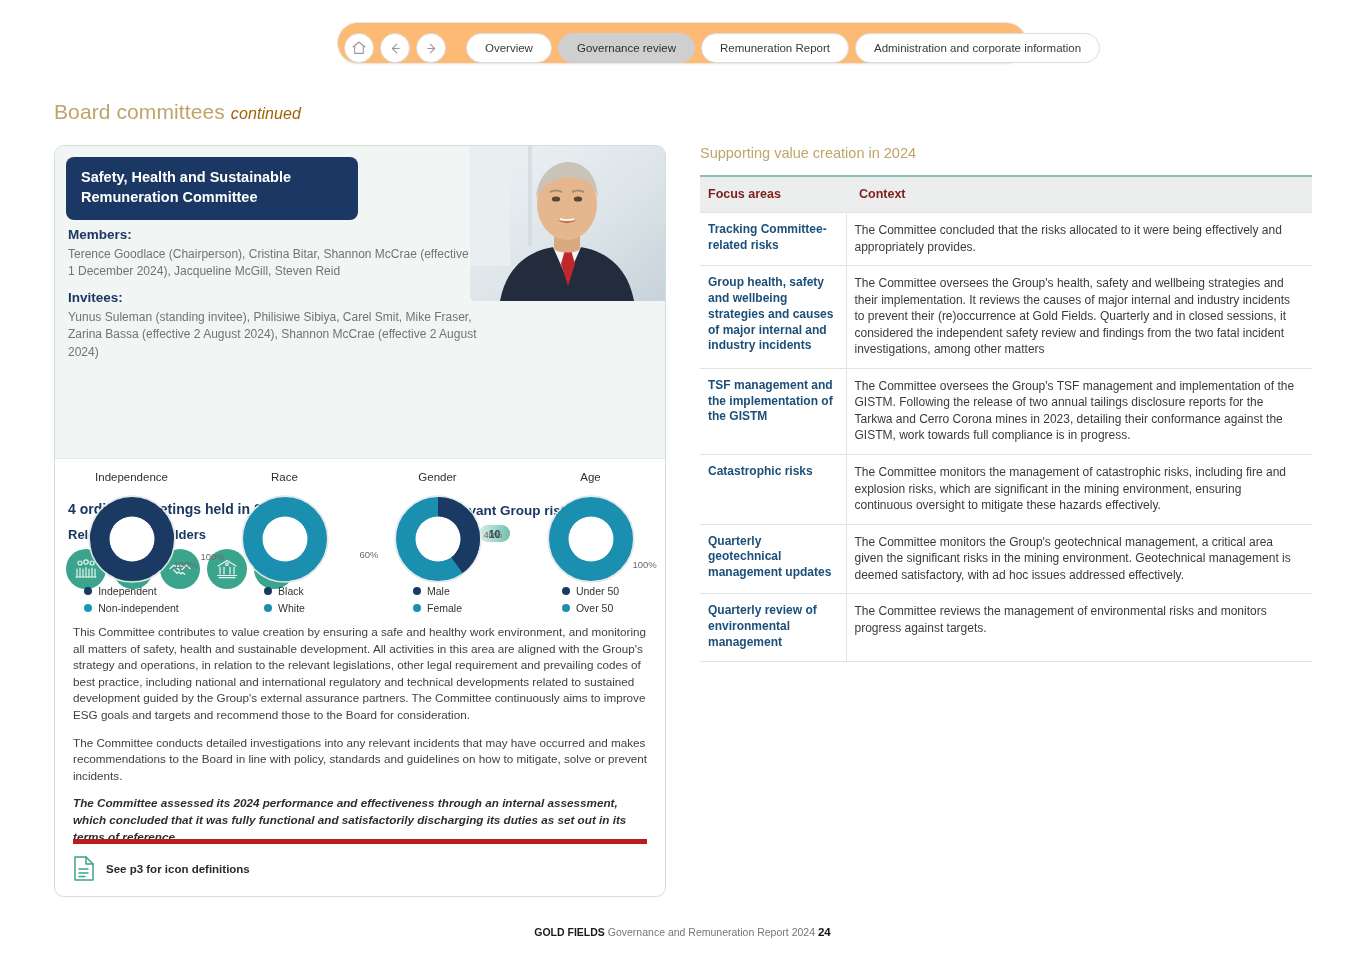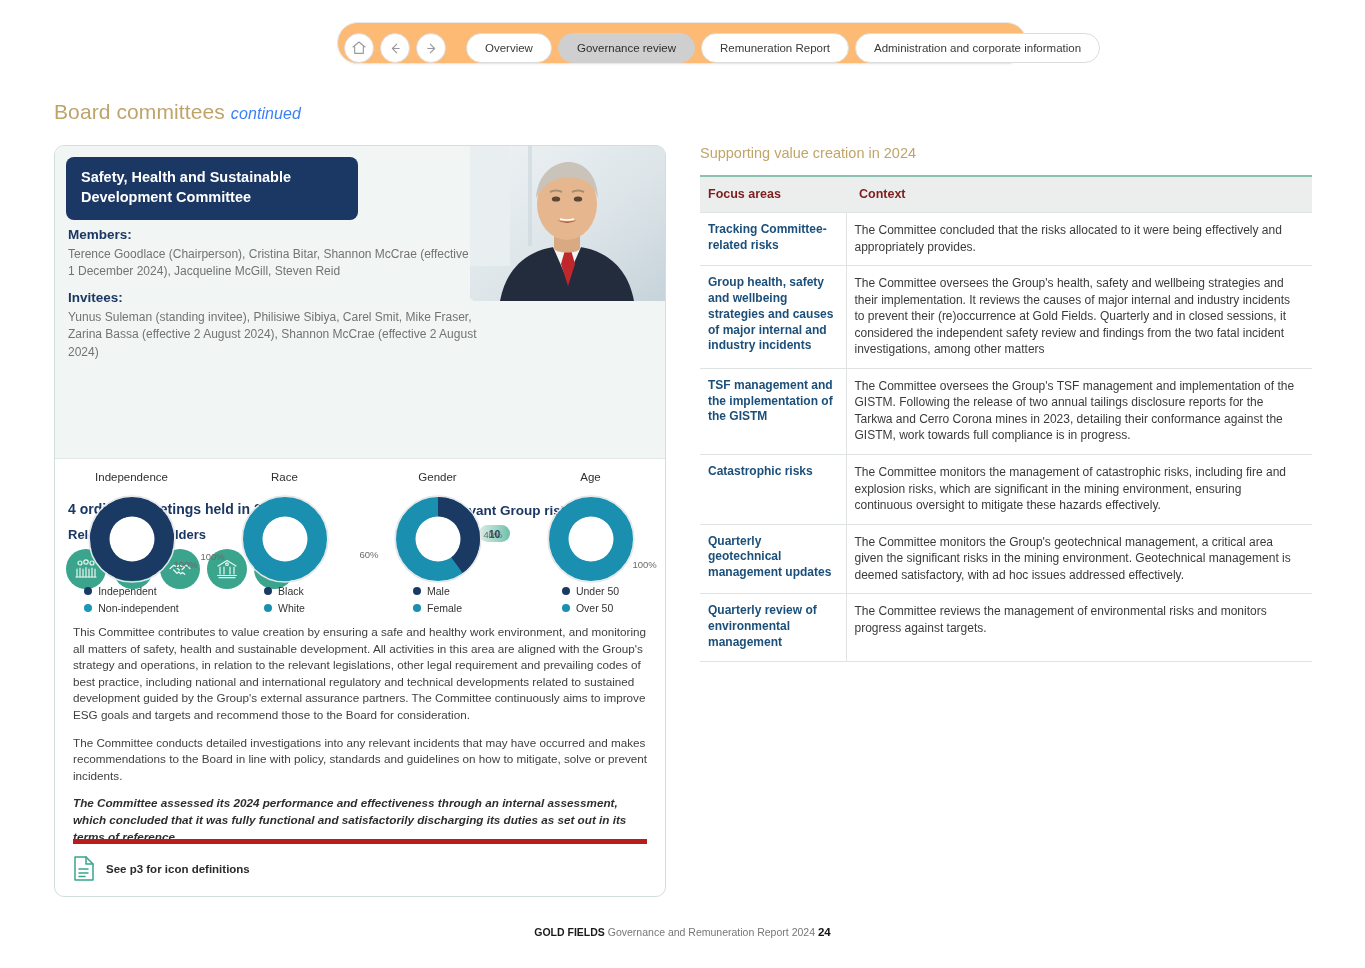--- a/index.html
+++ b/index.html
@@ -40,21 +40,21 @@
   }
   .nav-pill.active { background: #cfcfcf; border-color: #cfcfcf; color: #2e2e2e; }
   .nav-pill.first { margin-left: 14px; }
 
   
   .page-title {
     position: absolute; left: 54px; top: 100px;
     font-size: 21px; color: #bfa46a; font-weight: 400;
     letter-spacing: .1px;
   }
-  .page-title .cont { font-style: italic; font-size: 16px; color: #3b82f6; }
+  .page-title .cont { font-style: italic; font-size: 16px; color: #a16207; }
 
   
   .card {
     position: absolute; left: 54px; top: 145px;
     width: 612px; height: 752px;
     border: 1px solid #cfe0da;
     border-radius: 10px;
     background: #ffffff;
     overflow: hidden;
   }
@@ -247,21 +247,21 @@
           <ellipse cx="86" cy="53" rx="4.2" ry="2.6" fill="#5a4634"></ellipse>
           <ellipse cx="108" cy="53" rx="4.2" ry="2.6" fill="#5a4634"></ellipse>
           <path d="M80 46 q6 -3 12 0" stroke="#a08d74" stroke-width="2" fill="none"></path>
           <path d="M102 46 q6 -3 12 0" stroke="#a08d74" stroke-width="2" fill="none"></path>
 
           <path d="M87 74 q10 6 20 0 q-10 3 -20 0 z" fill="#a8593f"></path>
           <path d="M90 73 q7 2 14 0" stroke="#fff" stroke-width="1.6" fill="none"></path>
         </svg>
       </div>
 
-      <div class="cmte-badge">Safety, Health and Sustainable Development Committee</div>
+      <div class="cmte-badge">Safety, Health and Sustainable Remuneration Committee</div>
 
       <div class="card-body-top">
         <div class="lbl-bold">Members:</div>
         <div class="lbl-text">Terence Goodlace (Chairperson), Cristina Bitar, Shannon McCrae (effective 1 December 2024), Jacqueline McGill, Steven Reid</div>
         <div class="lbl-bold">Invitees:</div>
         <div class="lbl-text">Yunus Suleman (standing invitee), Philisiwe Sibiya, Carel Smit, Mike Fraser, Zarina Bassa (effective 2 August 2024), Shannon McCrae (effective 2 August 2024)</div>
       </div>
 
       <div class="meetings">4 ordinary meetings held in 2024</div>
       <div class="stake-title">Relevant stakeholders</div>

